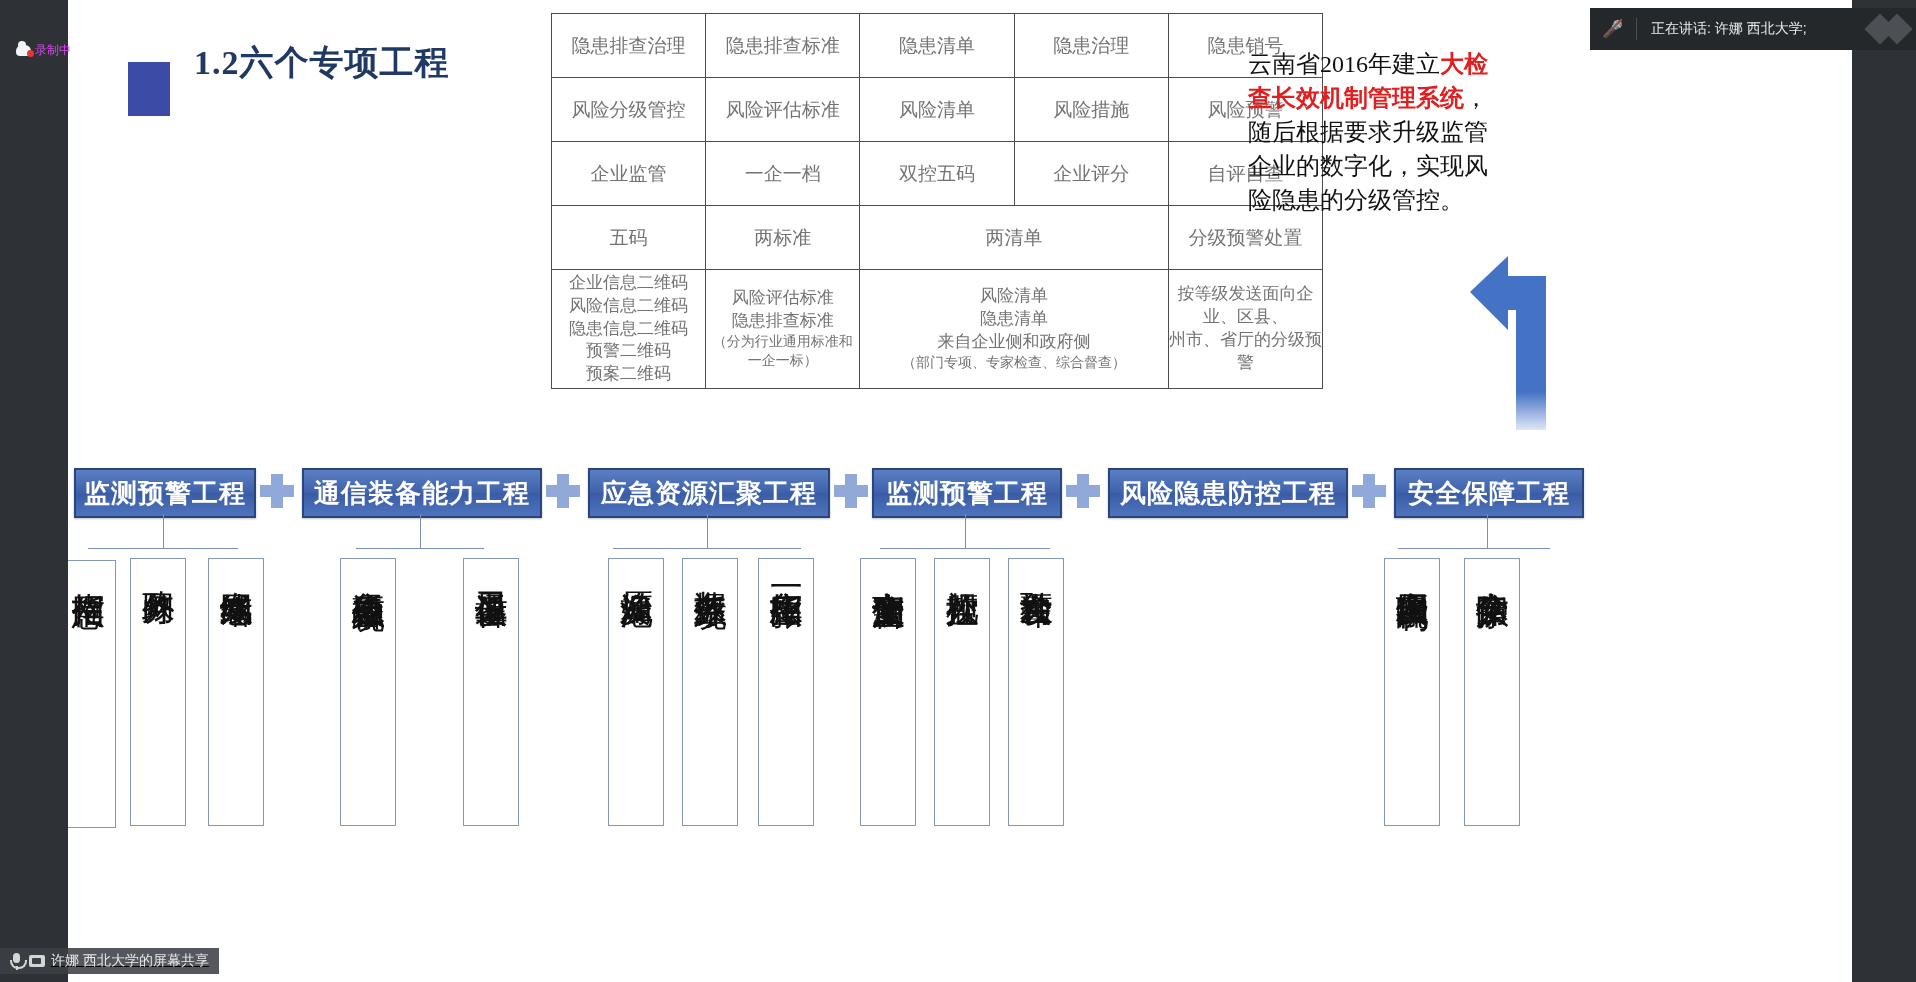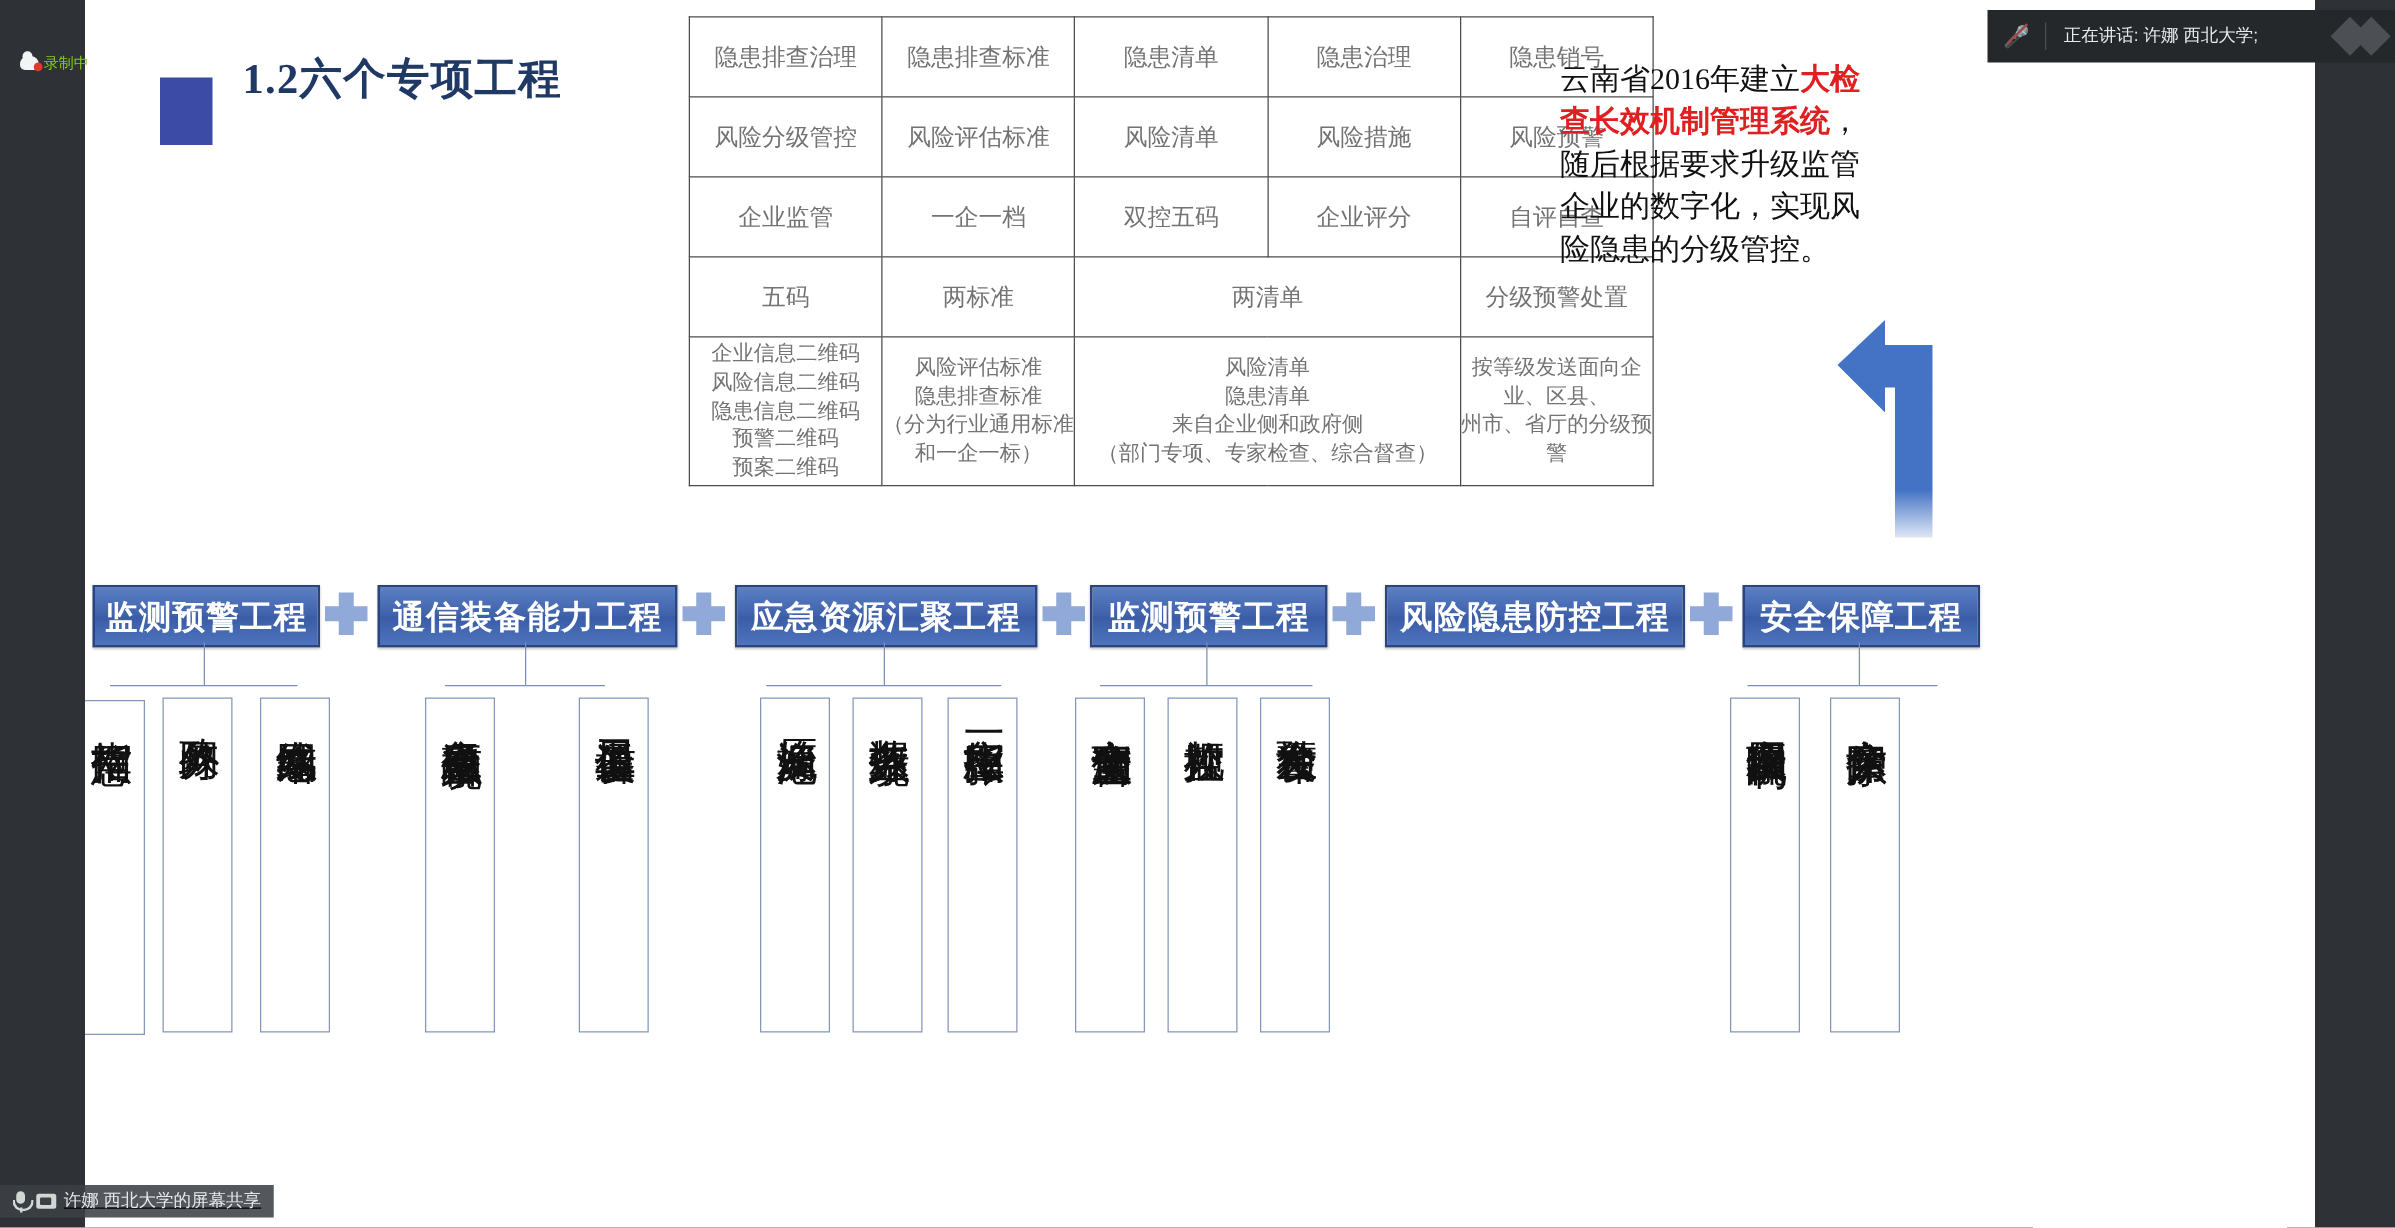--- a/index.html
+++ b/index.html
@@ -9,21 +9,21 @@
     font-family:"Liberation Serif","DejaVu Serif",serif;
   }
   
   #slide{
     position:absolute;left:68px;top:0;width:1784px;height:982px;
     background:#ffffff;overflow:hidden;
   }
   
   #rec-badge{
     position:absolute;left:16px;top:42px;display:flex;align-items:center;gap:4px;
-    font-family:"Liberation Sans","DejaVu Sans",sans-serif;font-size:12px;color:#84cc16;
+    font-family:"Liberation Sans","DejaVu Sans",sans-serif;font-size:12px;color:#d946ef;
     z-index:40;
   }
   #rec-badge .cloud{
     position:relative;width:15px;height:11px;background:#f2f4f6;border-radius:6px 6px 4px 4px;
   }
   #rec-badge .cloud:before{
     content:"";position:absolute;left:2px;top:-4px;width:8px;height:8px;border-radius:50%;background:#f2f4f6;
   }
   #rec-badge .dot{
     position:absolute;right:-3px;bottom:-1px;width:7px;height:7px;border-radius:50%;background:#e0392f;
@@ -65,21 +65,21 @@
   #main-table{
     position:absolute;left:483px;top:13px;width:772px;
     border-collapse:collapse;table-layout:fixed;
   }
   #main-table td{
     border:1px solid #4c4c4c;text-align:center;vertical-align:middle;
     font-size:19px;color:#737373;padding:0;height:63px;
     font-family:"Liberation Serif","DejaVu Serif",serif;
   }
   #main-table td.tall{height:118px;font-size:17px;line-height:1.35;}
-  .cell-sub{font-size:17px;display:block;}
+  .cell-sub{font-size:14px;display:block;}
   .cell-main{display:block;}
   
   #right-note{
     position:absolute;left:1180px;top:47px;width:258px;
     font-size:24px;line-height:1.42;color:#111;
     font-family:"Liberation Serif","DejaVu Serif",serif;
   }
   #right-note .hl{color:#e02020;font-weight:700;}
   
   #elbow-arrow{position:absolute;left:1400px;top:248px;width:120px;height:185px;}

